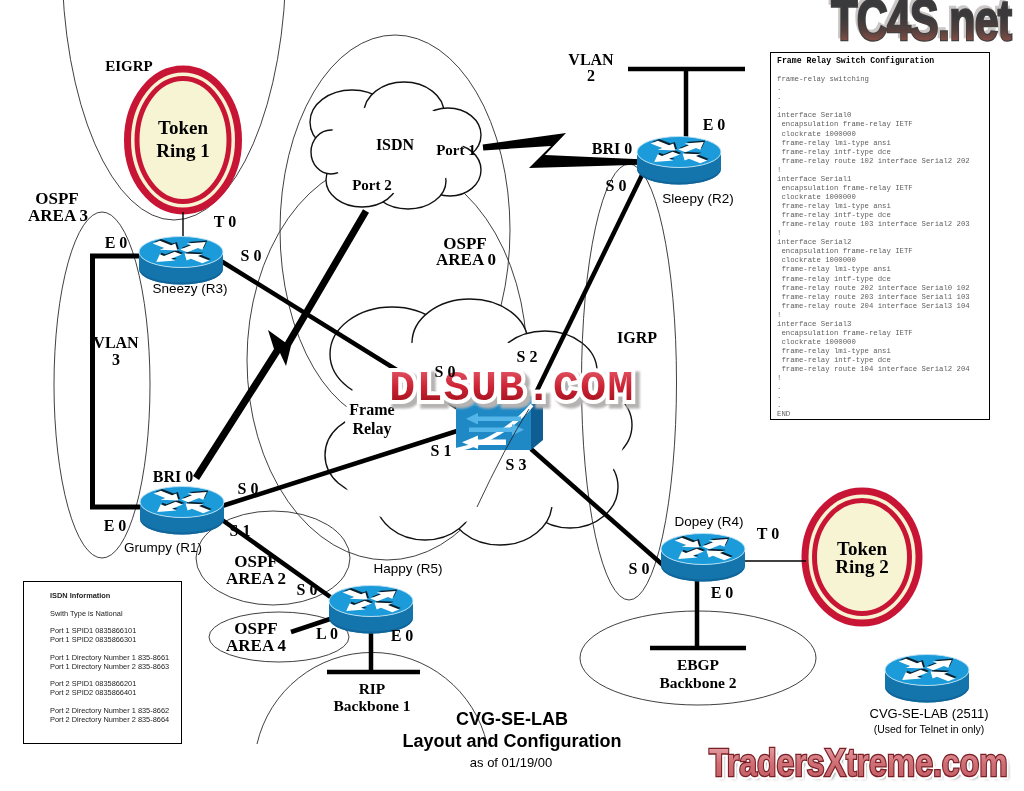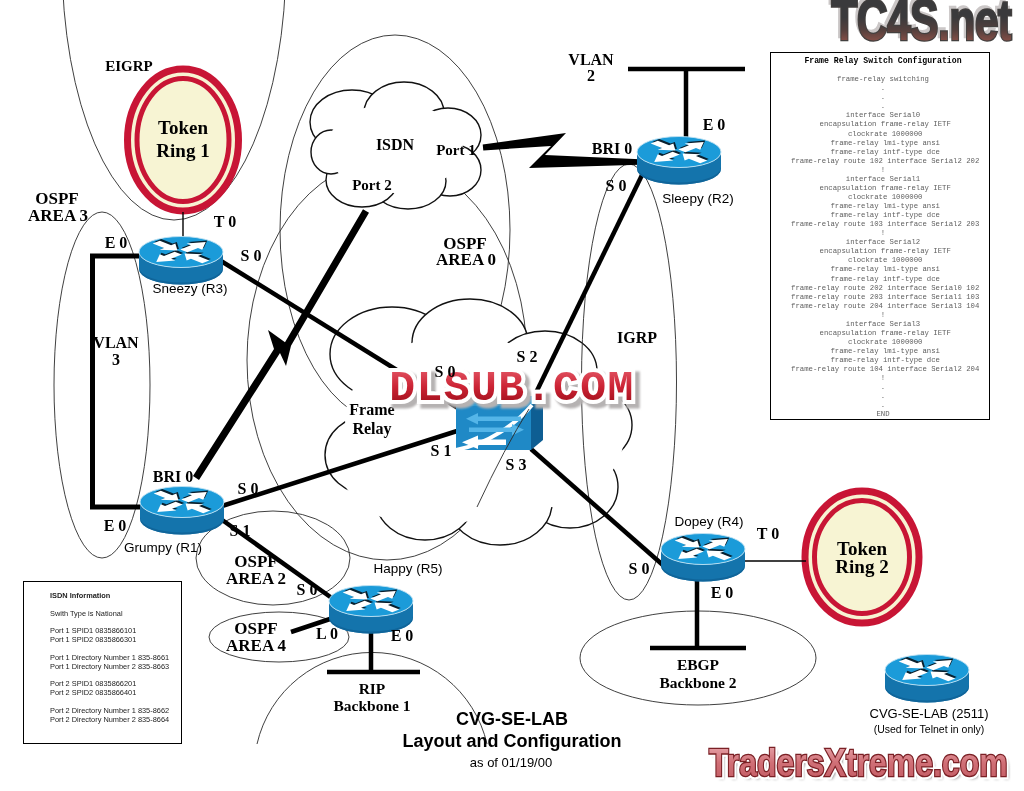--- a/index.html
+++ b/index.html
@@ -184,21 +184,21 @@
   <text x="512" y="725" font-size="18px" font-weight="bold">CVG-SE-LAB</text>
   <text x="512" y="746.5" font-size="18px" font-weight="bold">Layout and Configuration</text>
   <text x="511" y="766.5" font-size="13px">as of 01/19/00</text>
 </g>
 </svg>
 
 <svg style="position:absolute;left:0;top:0;z-index:30;" width="1024" height="791" viewBox="0 0 1024 791">
   <text x="445" y="377" font-family="'Liberation Serif',serif" font-weight="bold" font-size="16px" fill="#000" text-anchor="middle">S 0</text>
 </svg>
 
-<div class="box" id="cfgbox" style="left:770px;top:52px;width:218px;height:366px;text-align:center;">
+<div class="box" id="cfgbox" style="left:770px;top:52px;width:218px;height:366px;">
 <pre style="margin:3px 0 0 6px;font-family:'Liberation Mono',monospace;font-size:7.3px;line-height:9.06px;color:#606060;"><b style="color:#000;font-size:8.2px;">Frame Relay Switch Configuration</b>
 
 frame-relay switching
 .
 .
 .
 interface Serial0
  encapsulation frame-relay IETF
  clockrate 1000000
  frame-relay lmi-type ansi

